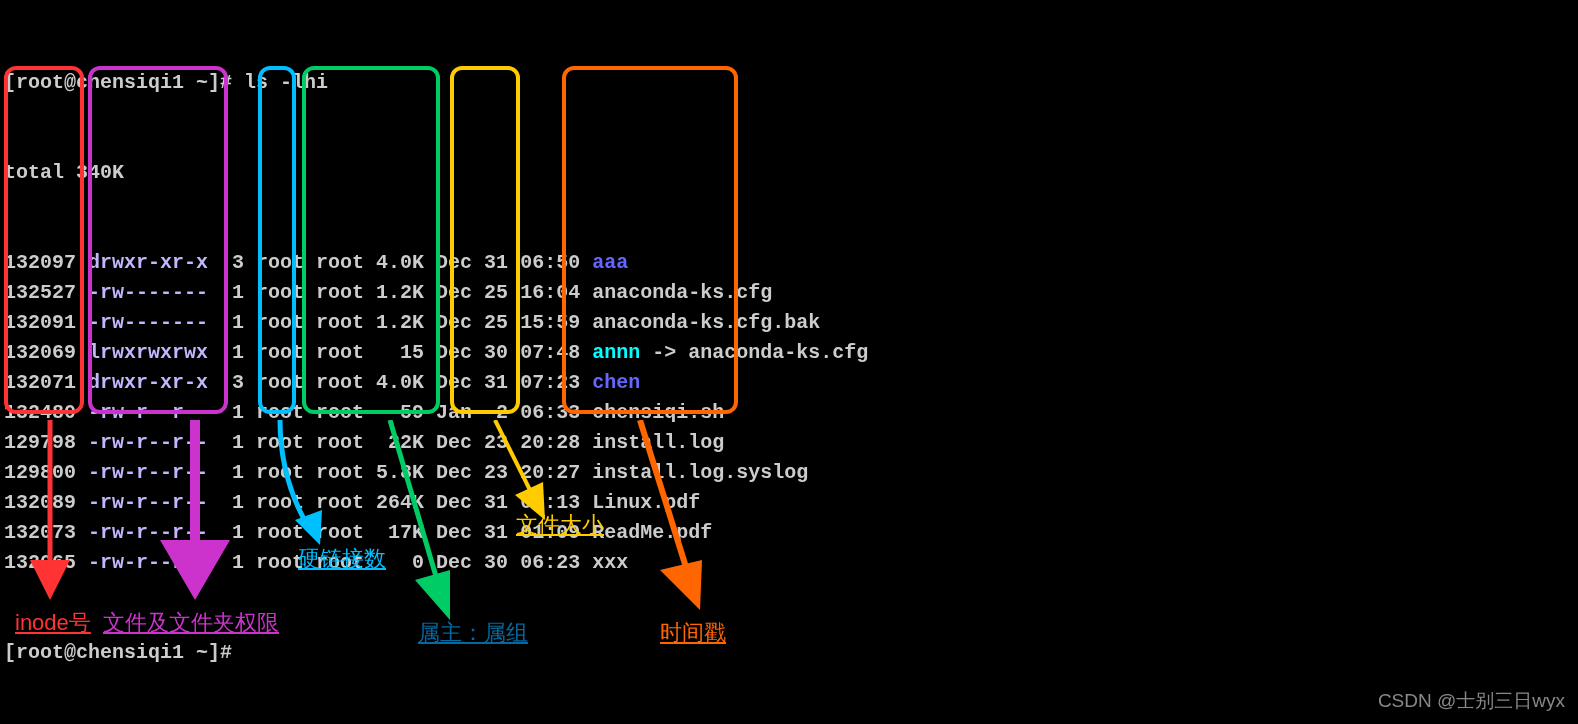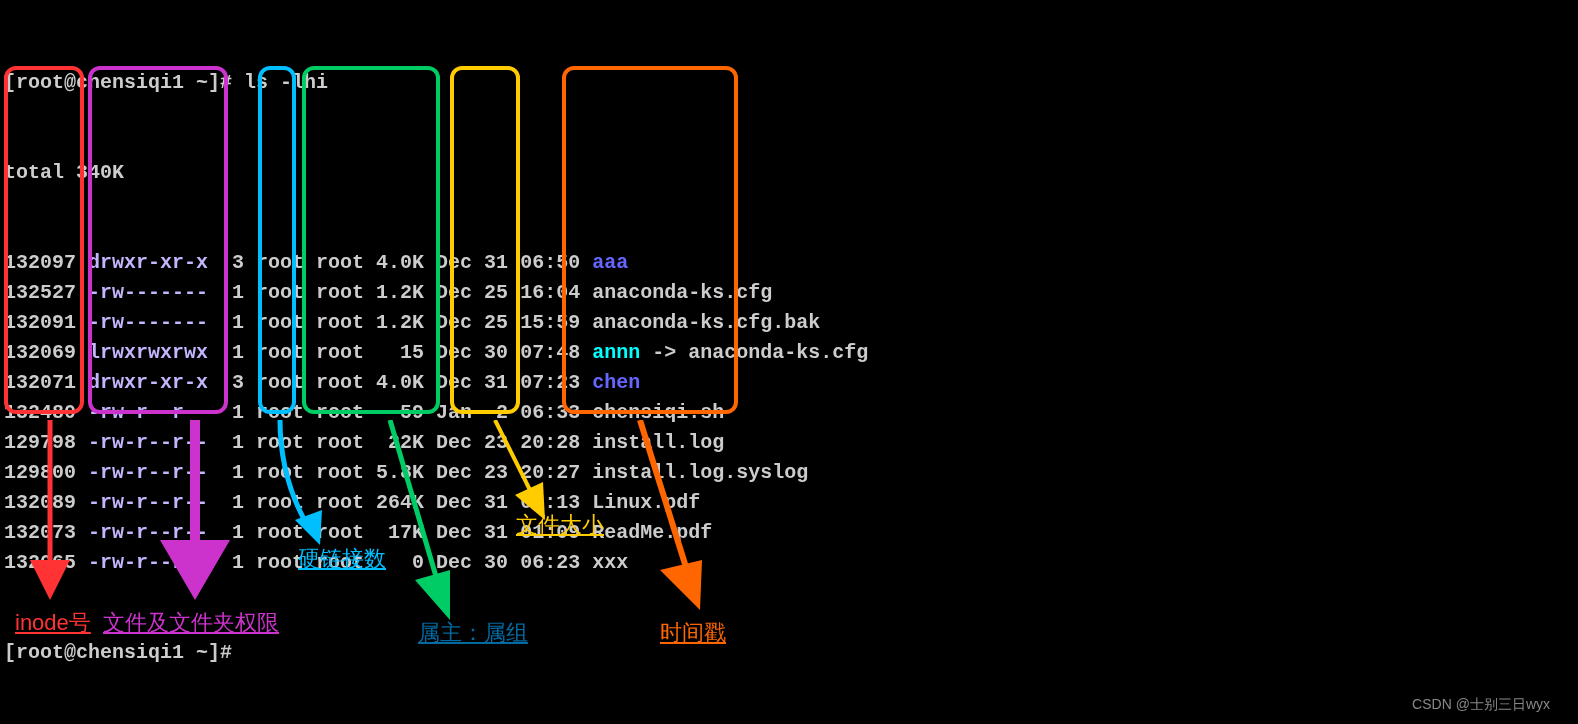--- a/index.html
+++ b/index.html
@@ -54,24 +54,24 @@
     .label-red { color: #ff3333; }
     .label-magenta { color: #cc33cc; }
     .label-cyan { color: #00bfff; text-align: right; }
     .label-green { color: #0369a1; }
     .label-yellow { color: #ffcc00; }
     .label-orange { color: #ff6600; }
     
     .watermark {
       position: absolute;
       bottom: 10px;
-      right: 28px;
+      right: 13px;
       color: #888;
       font-family: 'Microsoft YaHei', sans-serif;
-      font-size: 14px;
+      font-size: 19px;
       font-weight: normal;
     }
   </style>
 </head>
 <body>
 
 <div class="terminal">
   <span class="line">[root@chensiqi1 ~]# ls -lhi</span>
   <span class="line">total 340K</span>
   <div id="rows"><span class="line"><span class="inode">132097</span><span class="perm"> drwxr-xr-x</span><span class="links">  3</span><span class="owner"> root root</span><span class="size"> 4.0K</span><span class="date"> Dec 31 06:50</span><span class="blue-dir"> aaa</span></span><span class="line"><span class="inode">132527</span><span class="perm"> -rw-------</span><span class="links">  1</span><span class="owner"> root root</span><span class="size"> 1.2K</span><span class="date"> Dec 25 16:04</span><span class="fname"> anaconda-ks.cfg</span></span><span class="line"><span class="inode">132091</span><span class="perm"> -rw-------</span><span class="links">  1</span><span class="owner"> root root</span><span class="size"> 1.2K</span><span class="date"> Dec 25 15:59</span><span class="fname"> anaconda-ks.cfg.bak</span></span><span class="line"><span class="inode">132069</span><span class="perm"> lrwxrwxrwx</span><span class="links">  1</span><span class="owner"> root root</span><span class="size">   15</span><span class="date"> Dec 30 07:48</span><span class="cyan-link"> annn</span><span class="fname"> -&gt; anaconda-ks.cfg</span></span><span class="line"><span class="inode">132071</span><span class="perm"> drwxr-xr-x</span><span class="links">  3</span><span class="owner"> root root</span><span class="size"> 4.0K</span><span class="date"> Dec 31 07:23</span><span class="blue-dir"> chen</span></span><span class="line"><span class="inode">132480</span><span class="perm"> -rw-r--r--</span><span class="links">  1</span><span class="owner"> root root</span><span class="size">   59</span><span class="date"> Jan  2 06:33</span><span class="fname"> chensiqi.sh</span></span><span class="line"><span class="inode">129798</span><span class="perm"> -rw-r--r--</span><span class="links">  1</span><span class="owner"> root root</span><span class="size">  22K</span><span class="date"> Dec 23 20:28</span><span class="fname"> install.log</span></span><span class="line"><span class="inode">129800</span><span class="perm"> -rw-r--r--</span><span class="links">  1</span><span class="owner"> root root</span><span class="size"> 5.8K</span><span class="date"> Dec 23 20:27</span><span class="fname"> install.log.syslog</span></span><span class="line"><span class="inode">132089</span><span class="perm"> -rw-r--r--</span><span class="links">  1</span><span class="owner"> root root</span><span class="size"> 264K</span><span class="date"> Dec 31 07:13</span><span class="fname"> Linux.pdf</span></span><span class="line"><span class="inode">132073</span><span class="perm"> -rw-r--r--</span><span class="links">  1</span><span class="owner"> root root</span><span class="size">  17K</span><span class="date"> Dec 31 01:09</span><span class="fname"> ReadMe.pdf</span></span><span class="line"><span class="inode">132065</span><span class="perm"> -rw-r--r--</span><span class="links">  1</span><span class="owner"> root root</span><span class="size">    0</span><span class="date"> Dec 30 06:23</span><span class="fname"> xxx</span></span></div>

